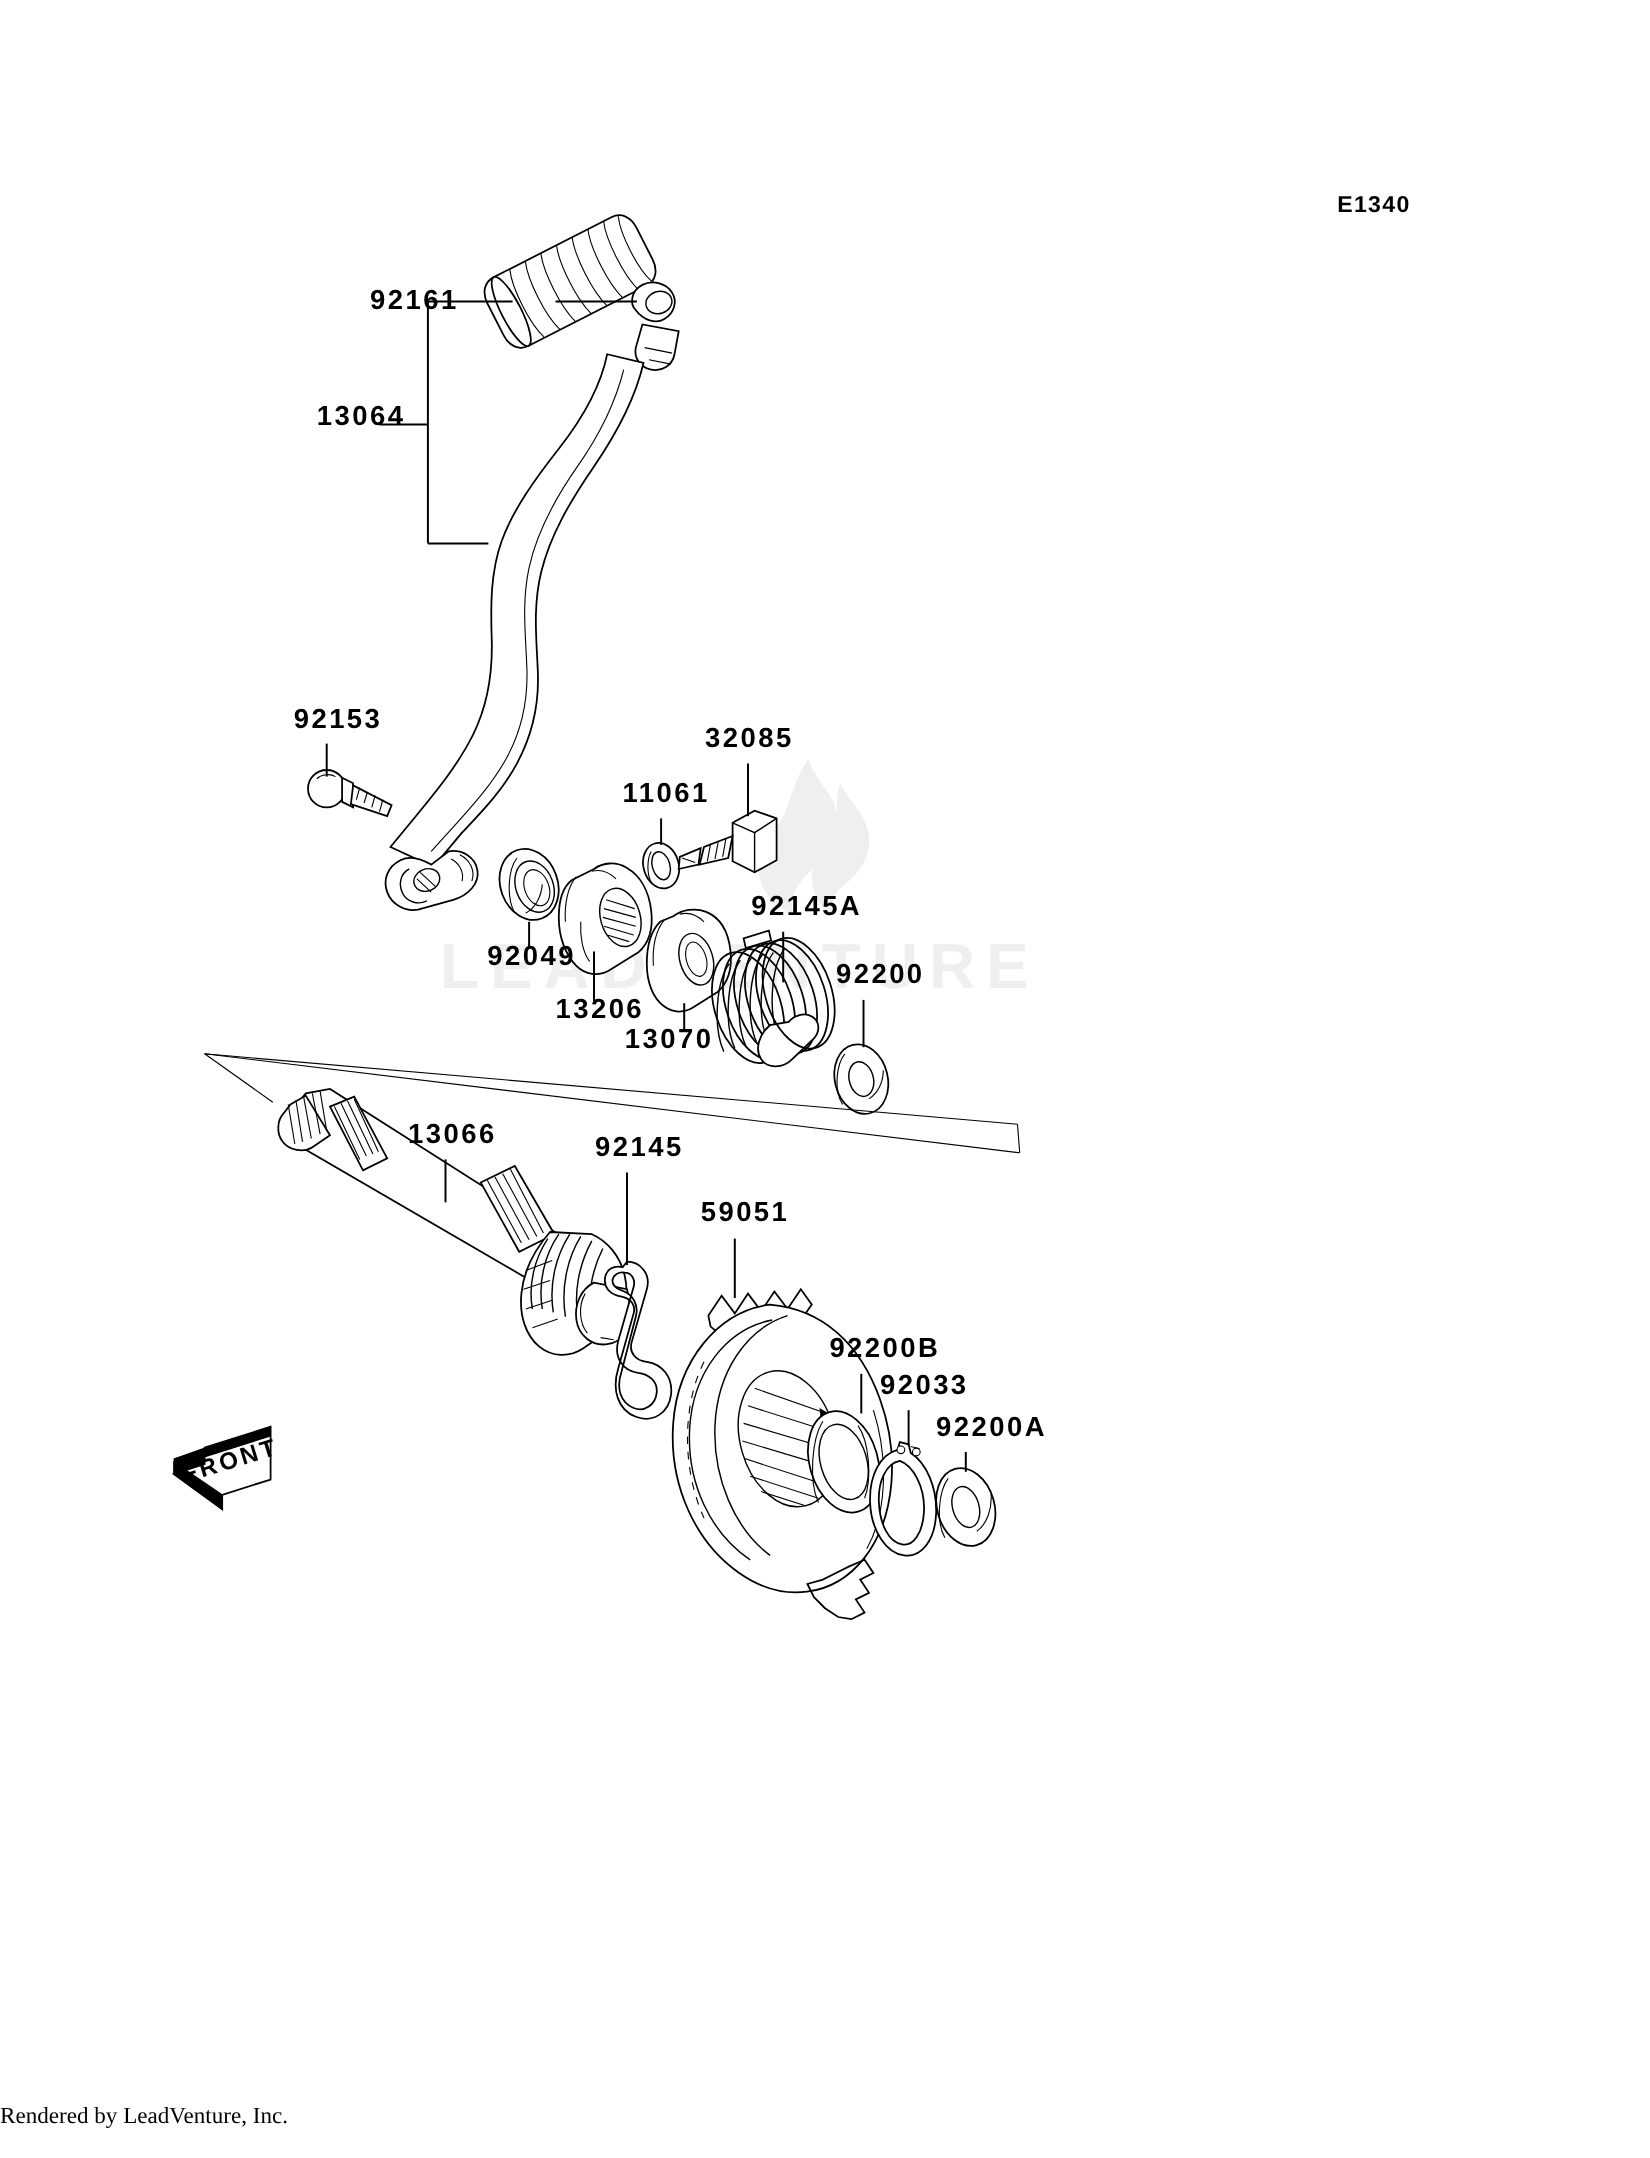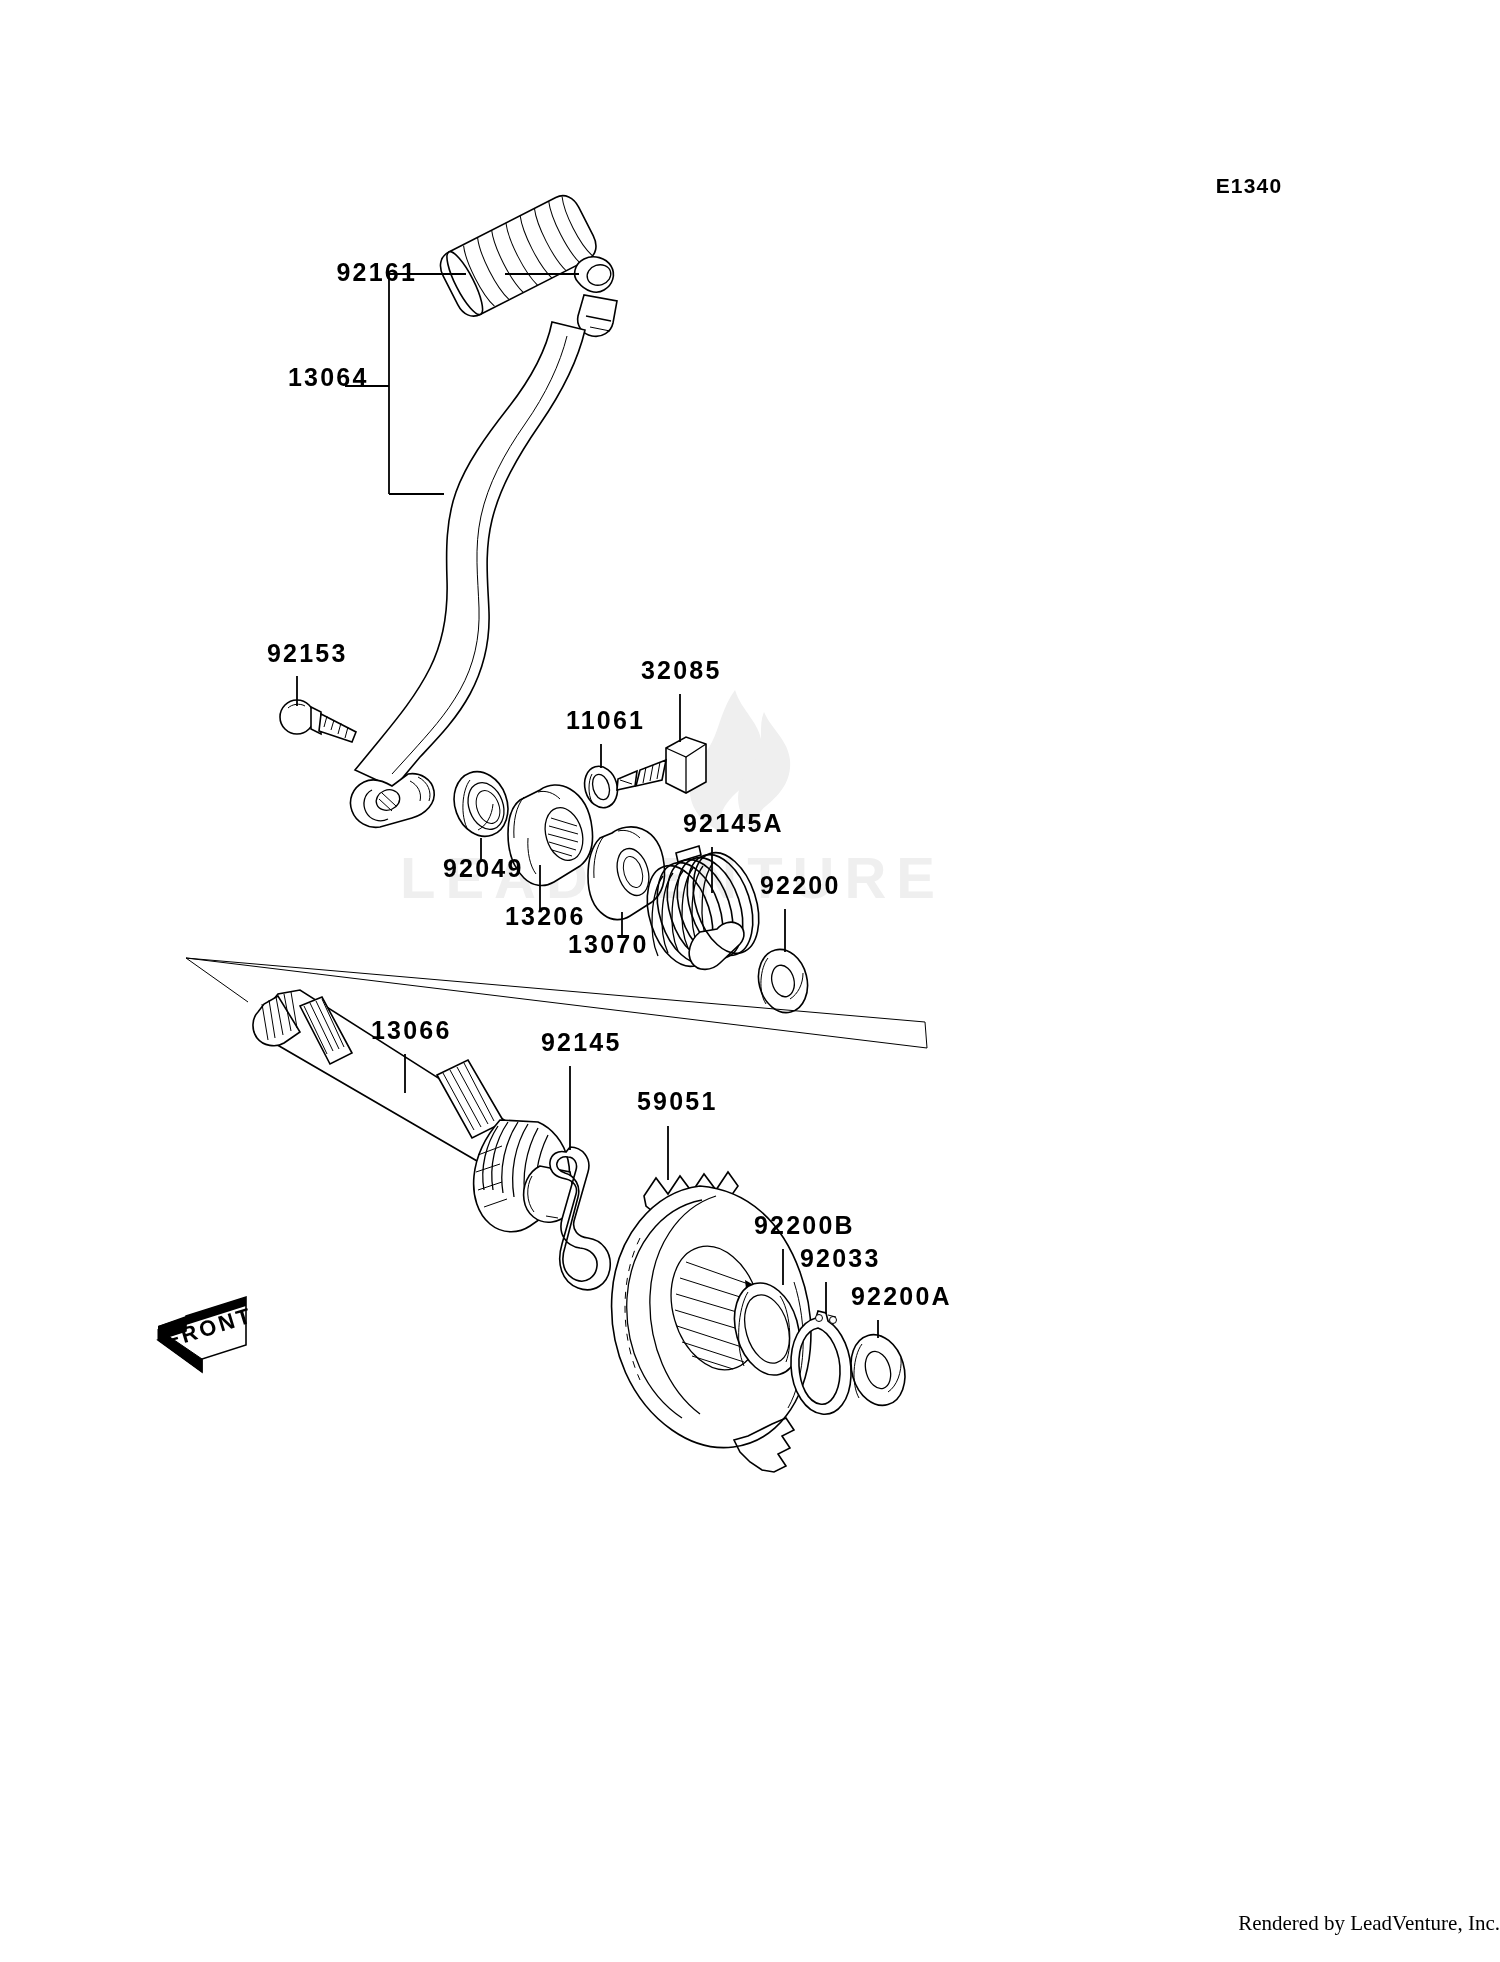--- a/index.html
+++ b/index.html
@@ -73,21 +73,21 @@
     fill: none;
     stroke-width: 1.8;
   }
   .fillwhite { fill: #ffffff; }
   .fillblack { fill: #000000; }
   #footer {
     position: absolute;
     left: 0;
     bottom: 26px;
     width: 1500px;
-    text-align: right;
+    text-align: left;
     font-family: "Liberation Serif", serif;
     font-size: 21px;
     color: #000000;
   }
 </style>
 </head>
 <body>
 
 <div id="page">
 

